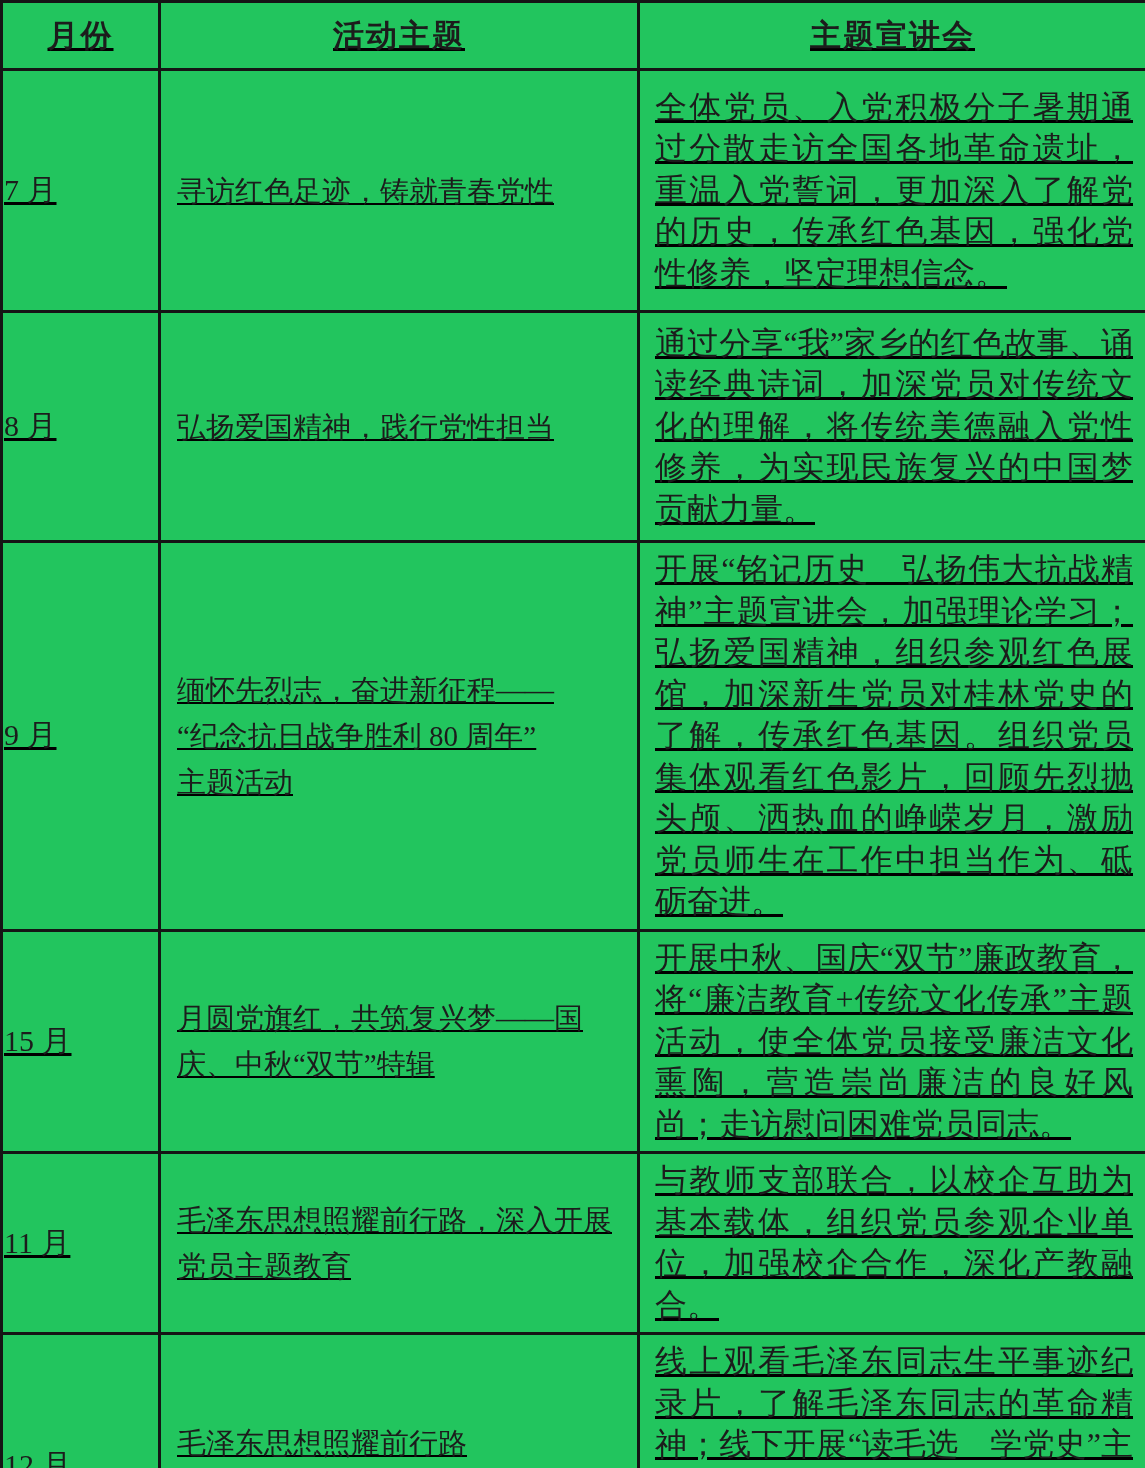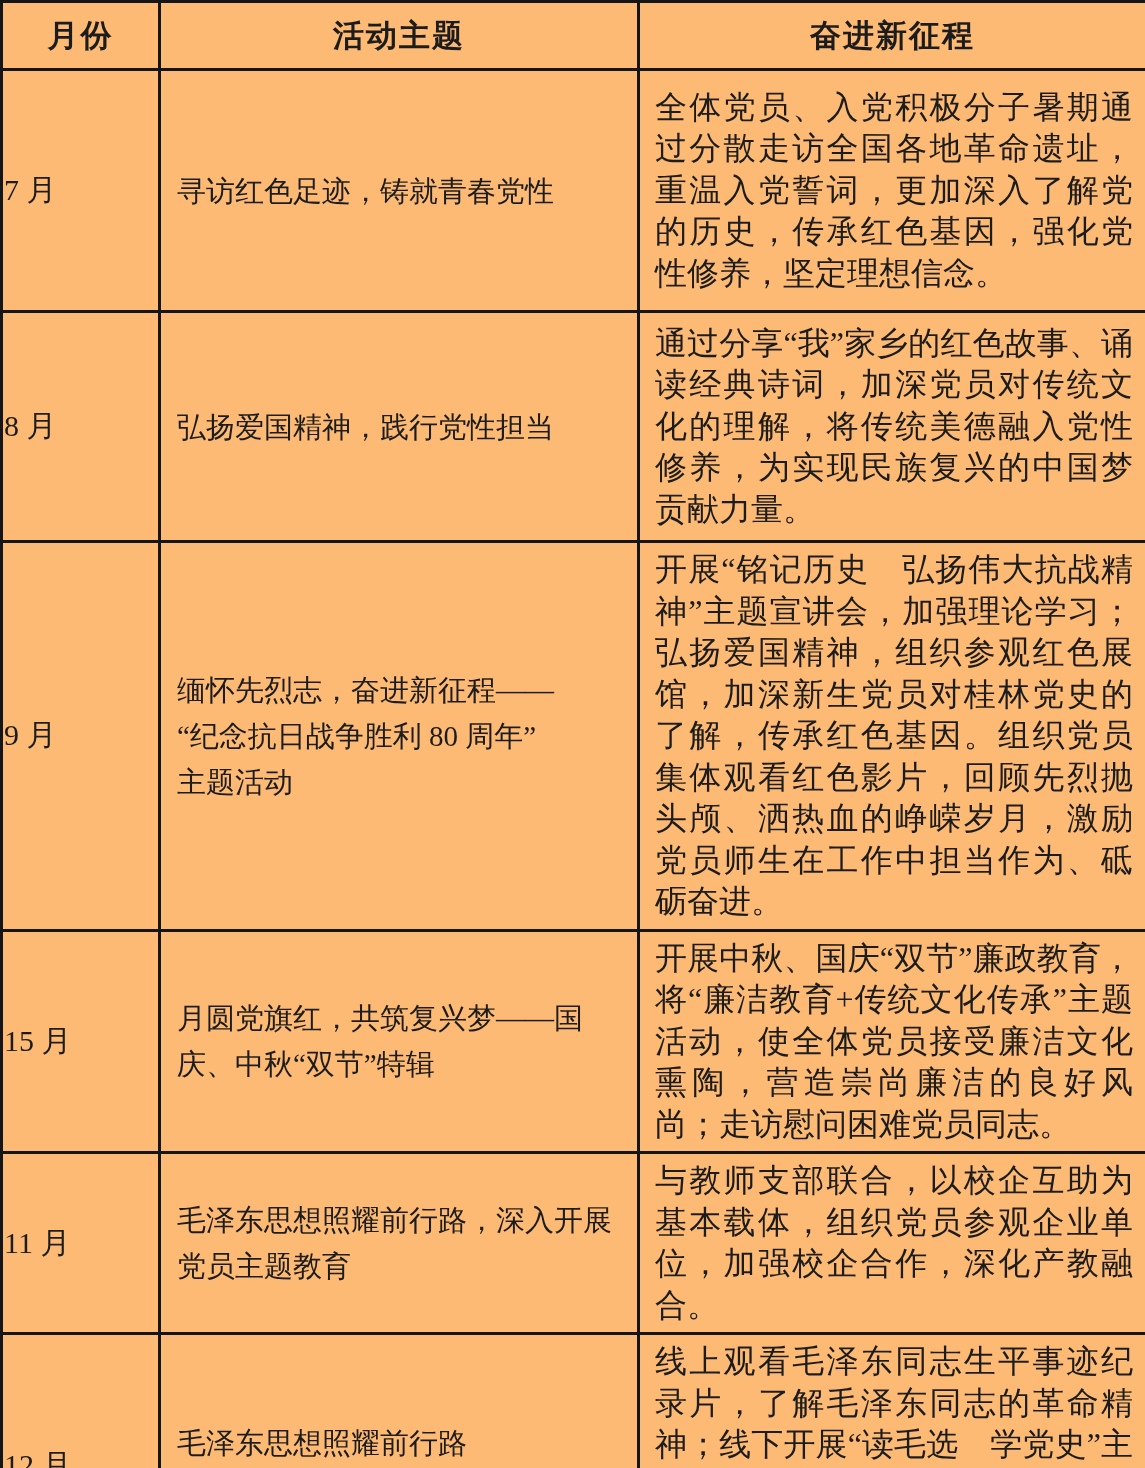--- a/index.html
+++ b/index.html
@@ -3,22 +3,23 @@
 <meta charset="utf-8">
 <style>
   html, body {
     margin: 0;
     padding: 0;
     background: #fbfbf9;
   }
   .doc {
     width: 1145px;
     height: 1468px;
-    background: #fdba74;
+    background: #22c55e;
     box-sizing: border-box;
+    text-decoration: underline;
   }
   table.schedule {
     width: 1145px;
     height: 1468px;
     border-collapse: collapse;
     table-layout: fixed;
     font-family: "Liberation Serif", "DejaVu Serif", serif;
     color: #1c1c1c;
   }
   table.schedule col.c-month  { width: 158px; }
@@ -67,21 +68,21 @@
   <table class="schedule">
     <colgroup>
       <col class="c-month">
       <col class="c-theme">
       <col class="c-content">
     </colgroup>
     <thead>
       <tr>
         <th>月份</th>
         <th>活动主题</th>
-        <th>奋进新征程</th>
+        <th>主题宣讲会</th>
       </tr>
     </thead>
     <tbody>
       <tr class="r1">
         <td class="month">7 月</td>
         <td class="theme">寻访红色足迹，铸就青春党性</td>
         <td class="content">全体党员、入党积极分子暑期通过分散走访全国各地革命遗址，重温入党誓词，更加深入了解党的历史，传承红色基因，强化党性修养，坚定理想信念。</td>
       </tr>
       <tr class="r2">
         <td class="month">8 月</td>

